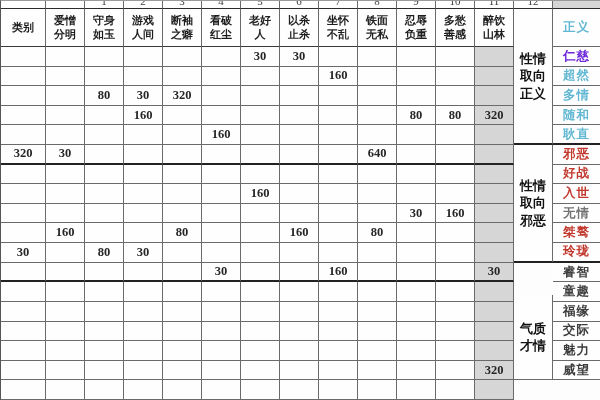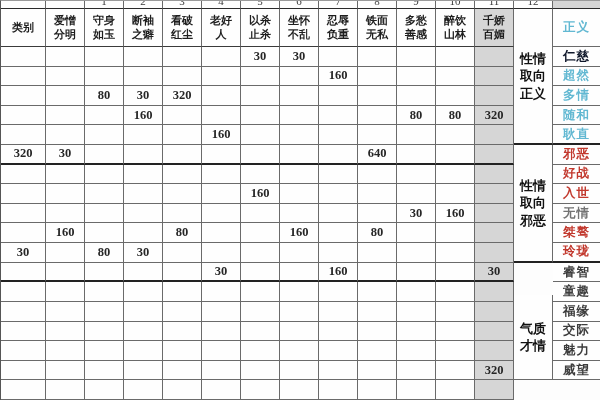--- a/index.html
+++ b/index.html
@@ -86,58 +86,58 @@
       </div>
       <div class="c sl">
         <span>12</span>
       </div>
       <div class="c sl shade"></div>
       <div class="c hd">类别</div>
       <div class="c hd">爱憎
 分明</div>
       <div class="c hd">守身
 如玉</div>
+      <div class="c hd">游戏
+人间</div>
       <div class="c hd">断袖
 之癖</div>
       <div class="c hd">看破
 红尘</div>
       <div class="c hd">老好
 人</div>
       <div class="c hd">以杀
 止杀</div>
       <div class="c hd">坐怀
 不乱</div>
+      <div class="c hd">铁面
+无私</div>
       <div class="c hd">忍辱
 负重</div>
-      <div class="c hd">铁面
-无私</div>
       <div class="c hd">多愁
 善感</div>
       <div class="c hd">醉饮
 山林</div>
-      <div class="c hd shade">千娇
-百媚</div>
       <div class="c grp gend" style="grid-row: span 6;">性情
 取向
 正义</div>
       <div class="c lbl" style="color: rgb(98, 184, 210);">正义</div>
       <div class="c val"></div>
       <div class="c val"></div>
       <div class="c val"></div>
       <div class="c val"></div>
       <div class="c val"></div>
       <div class="c val"></div>
       <div class="c val">30</div>
       <div class="c val">30</div>
       <div class="c val"></div>
       <div class="c val"></div>
       <div class="c val"></div>
       <div class="c val"></div>
       <div class="c val shade"></div>
-      <div class="c lbl" style="color: #0f172a;">仁慈</div>
+      <div class="c lbl" style="color: #6d28d9;">仁慈</div>
       <div class="c val"></div>
       <div class="c val"></div>
       <div class="c val"></div>
       <div class="c val"></div>
       <div class="c val"></div>
       <div class="c val"></div>
       <div class="c val"></div>
       <div class="c val"></div>
       <div class="c val">160</div>
       <div class="c val"></div>

